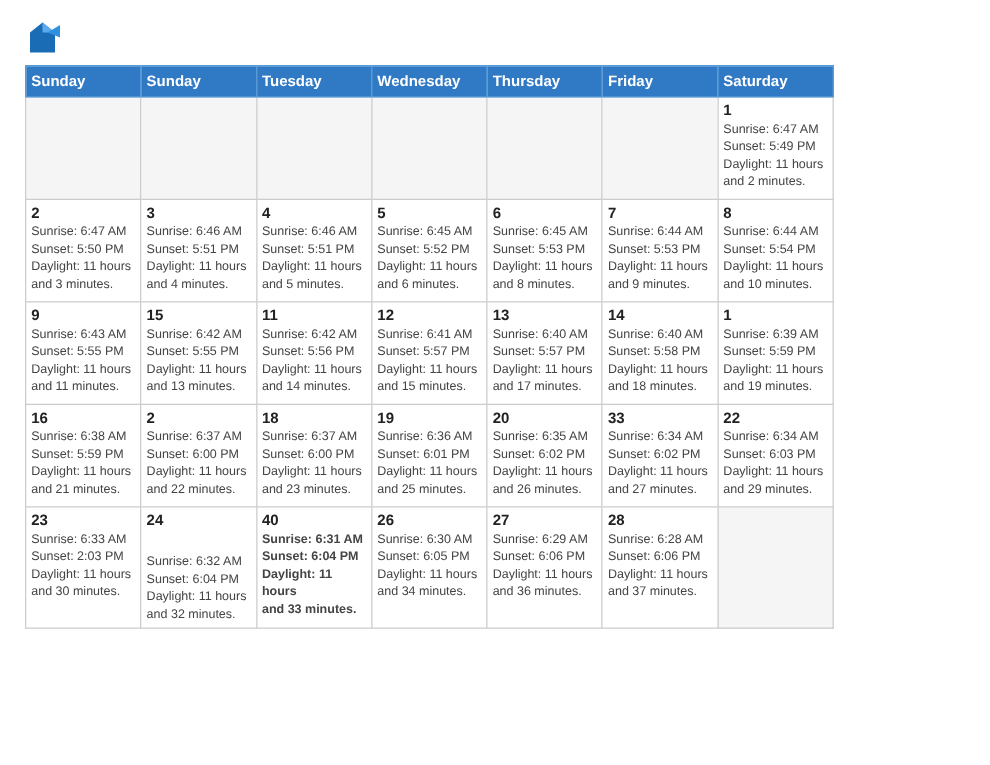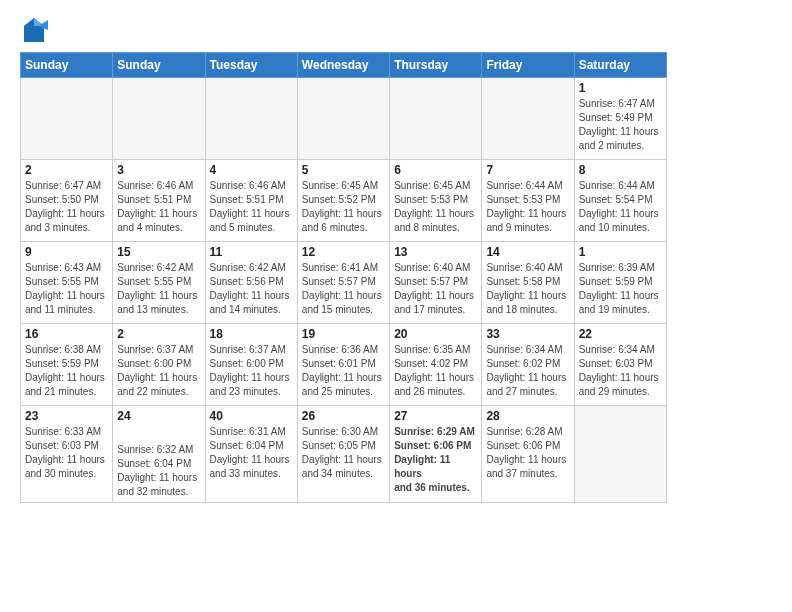--- a/index.html
+++ b/index.html
@@ -268,21 +268,21 @@
           <td>
             <span class="day-number">19</span>
             <div class="day-info" style="white-space: pre-line;">Sunrise: 6:36 AM
 Sunset: 6:01 PM
 Daylight: 11 hours
 and 25 minutes.</div>
           </td>
           <td>
             <span class="day-number">20</span>
             <div class="day-info" style="white-space: pre-line;">Sunrise: 6:35 AM
-Sunset: 4:02 PM
+Sunset: 6:02 PM
 Daylight: 11 hours
 and 26 minutes.</div>
           </td>
           <td>
             <span class="day-number">33</span>
             <div class="day-info" style="white-space: pre-line;">Sunrise: 6:34 AM
 Sunset: 6:02 PM
 Daylight: 11 hours
 and 27 minutes.</div>
           </td>
@@ -291,48 +291,48 @@
             <div class="day-info" style="white-space: pre-line;">Sunrise: 6:34 AM
 Sunset: 6:03 PM
 Daylight: 11 hours
 and 29 minutes.</div>
           </td>
         </tr>
         <tr>
           <td>
             <span class="day-number">23</span>
             <div class="day-info" style="white-space: pre-line;">Sunrise: 6:33 AM
-Sunset: 6:03 PM
+Sunset: 2:03 PM
 Daylight: 11 hours
 and 30 minutes.</div>
           </td>
           <td>
             <span class="day-number">24</span>
             <div class="day-info" style="white-space: pre-line; margin-top: 20px;">Sunrise: 6:32 AM
 Sunset: 6:04 PM
 Daylight: 11 hours
 and 32 minutes.</div>
           </td>
           <td>
             <span class="day-number">40</span>
-            <div class="day-info" style="white-space: pre-line;">Sunrise: 6:31 AM
+            <div class="day-info" style="white-space: pre-line; font-weight: bold;">Sunrise: 6:31 AM
 Sunset: 6:04 PM
 Daylight: 11 hours
 and 33 minutes.</div>
           </td>
           <td>
             <span class="day-number">26</span>
             <div class="day-info" style="white-space: pre-line;">Sunrise: 6:30 AM
 Sunset: 6:05 PM
 Daylight: 11 hours
 and 34 minutes.</div>
           </td>
           <td>
             <span class="day-number">27</span>
-            <div class="day-info" style="white-space: pre-line; font-weight: bold;">Sunrise: 6:29 AM
+            <div class="day-info" style="white-space: pre-line;">Sunrise: 6:29 AM
 Sunset: 6:06 PM
 Daylight: 11 hours
 and 36 minutes.</div>
           </td>
           <td>
             <span class="day-number">28</span>
             <div class="day-info" style="white-space: pre-line;">Sunrise: 6:28 AM
 Sunset: 6:06 PM
 Daylight: 11 hours
 and 37 minutes.</div>

